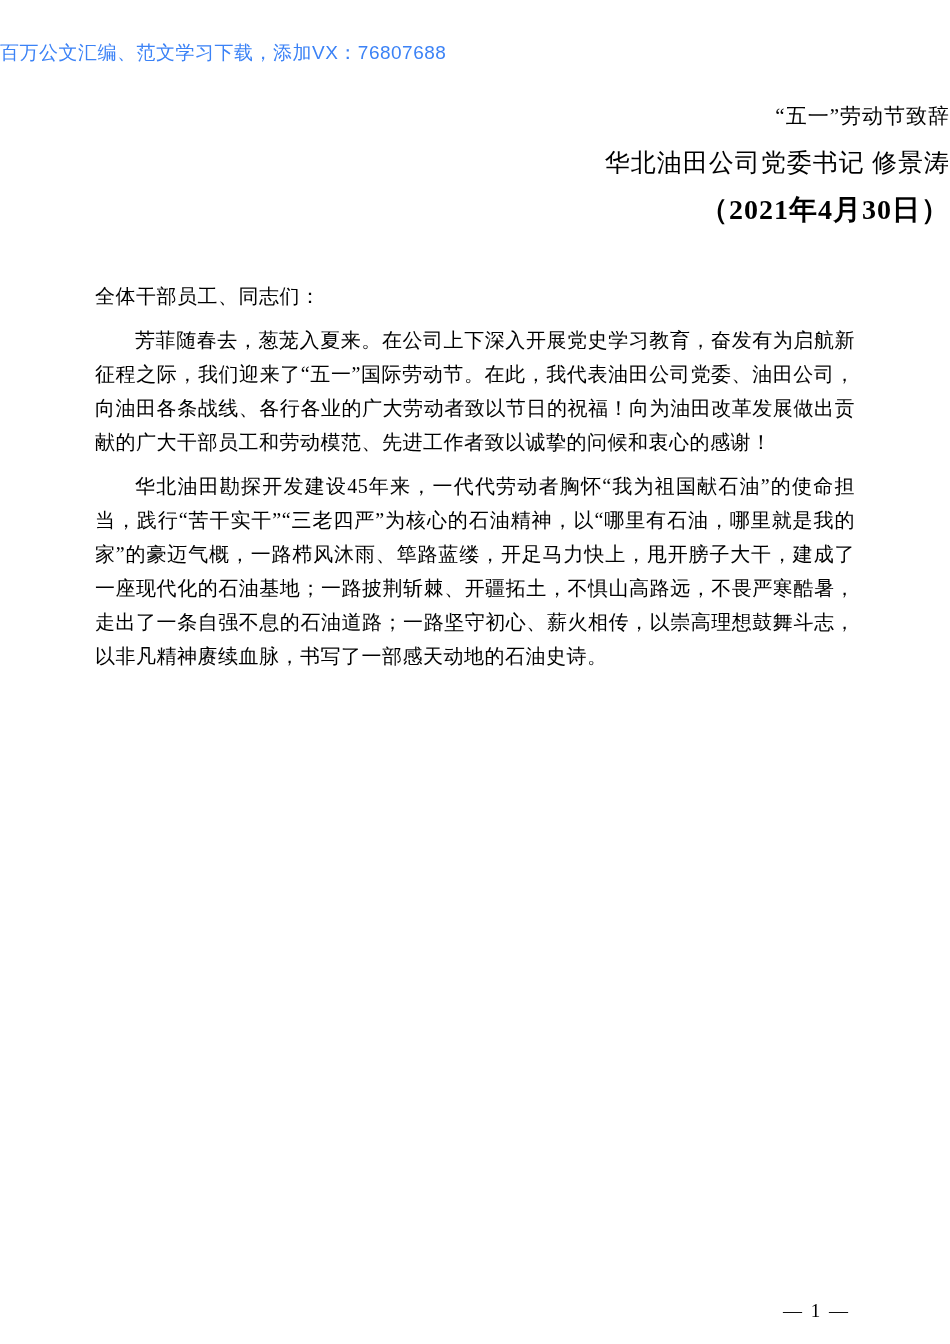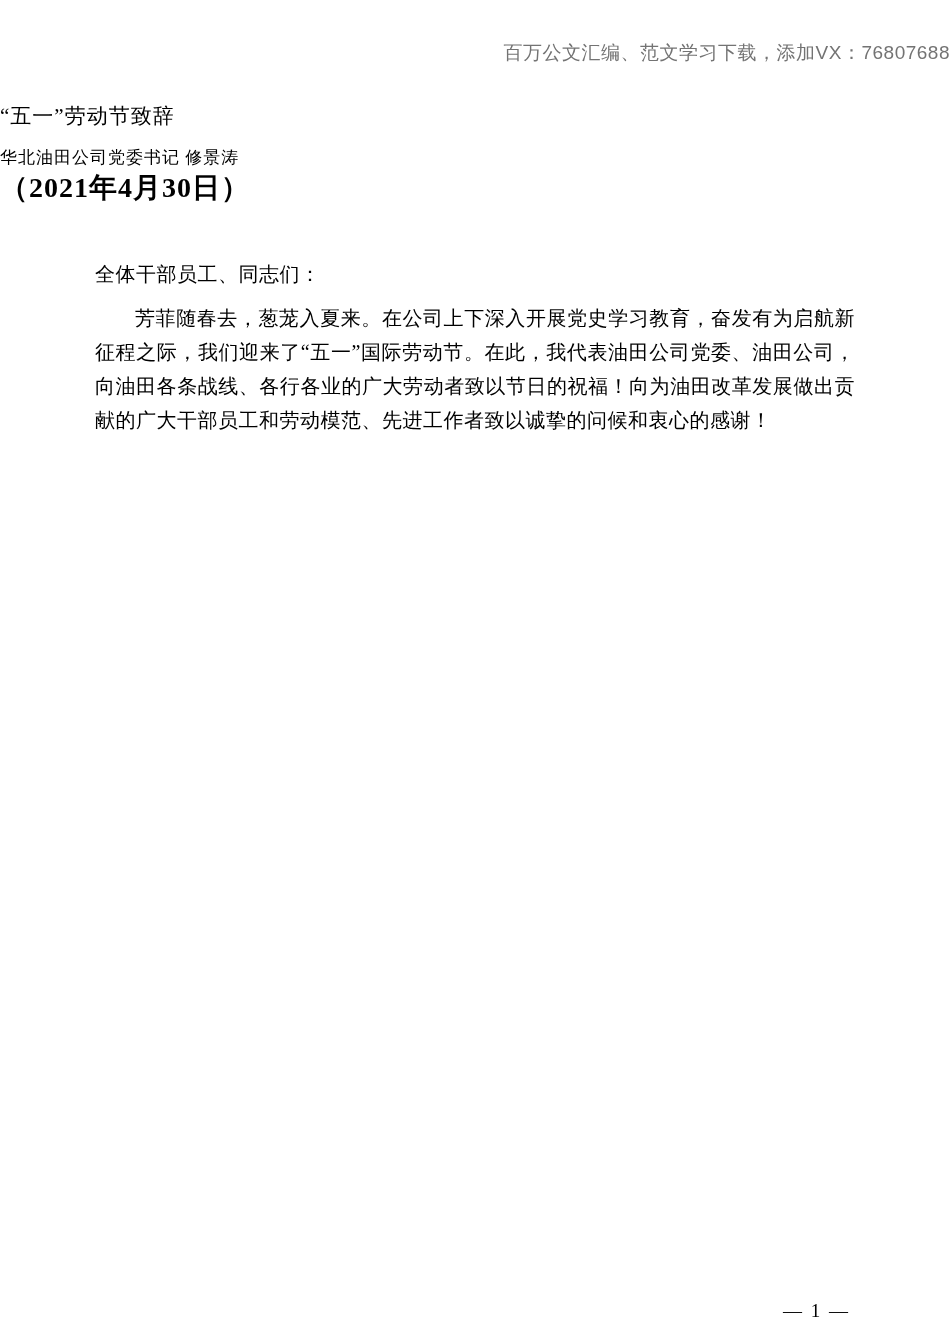--- a/index.html
+++ b/index.html
@@ -10,40 +10,40 @@
   }
   .page {
     position: relative;
     width: 950px;
     height: 1344px;
     background: #ffffff;
     overflow: hidden;
   }
   .notice {
     padding-top: 40px;
-    text-align: right;
+    text-align: left;
     font-size: 19px;
     letter-spacing: 0.5px;
-    color: #737373;
+    color: #3b82f6;
     font-family: "Liberation Sans", "DejaVu Sans", sans-serif;
   }
   .title-block {
     margin-top: 36px;
-    text-align: left;
+    text-align: right;
   }
   .doc-title {
     font-size: 21px;
     font-weight: normal;
     letter-spacing: 1px;
     margin-bottom: 16px;
   }
   .doc-author {
-    font-size: 17px;
+    font-size: 25px;
     letter-spacing: 1px;
-    margin-bottom: 0;
+    margin-bottom: 12px;
   }
   .doc-date {
     font-size: 28px;
     font-weight: bold;
     letter-spacing: 1px;
   }
   .body-text {
     margin: 50px 95px 0 95px;
     font-size: 20px;
     line-height: 34px;
@@ -74,19 +74,20 @@
 
   <div class="title-block">
     <h1 class="doc-title">“五一”劳动节致辞</h1>
     <div class="doc-author">华北油田公司党委书记 修景涛</div>
     <div class="doc-date">（2021年4月30日）</div>
   </div>
 
   <div class="body-text">
     <p class="salutation">全体干部员工、同志们：</p>
     <p class="para">芳菲随春去，葱茏入夏来。在公司上下深入开展党史学习教育，奋发有为启航新征程之际，我们迎来了“五一”国际劳动节。在此，我代表油田公司党委、油田公司，向油田各条战线、各行各业的广大劳动者致以节日的祝福！向为油田改革发展做出贡献的广大干部员工和劳动模范、先进工作者致以诚挚的问候和衷心的感谢！</p>
+    <p class="para">华北油田勘探开发建设45年来，一代代劳动者胸怀“我为祖国献石油”的使命担当，践行“苦干实干”“三老四严”为核心的石油精神，以“哪里有石油，哪里就是我的家”的豪迈气概，一路栉风沐雨、筚路蓝缕，开足马力快上，甩开膀子大干，建成了一座现代化的石油基地；一路披荆斩棘、开疆拓土，不惧山高路远，不畏严寒酷暑，走出了一条自强不息的石油道路；一路坚守初心、薪火相传，以崇高理想鼓舞斗志，以非凡精神赓续血脉，书写了一部感天动地的石油史诗。</p>
   </div>
 
   <div class="footer">
     <span class="page-number">— 1 —</span>
   </div>
 
 </div>
 
 </body></html>

